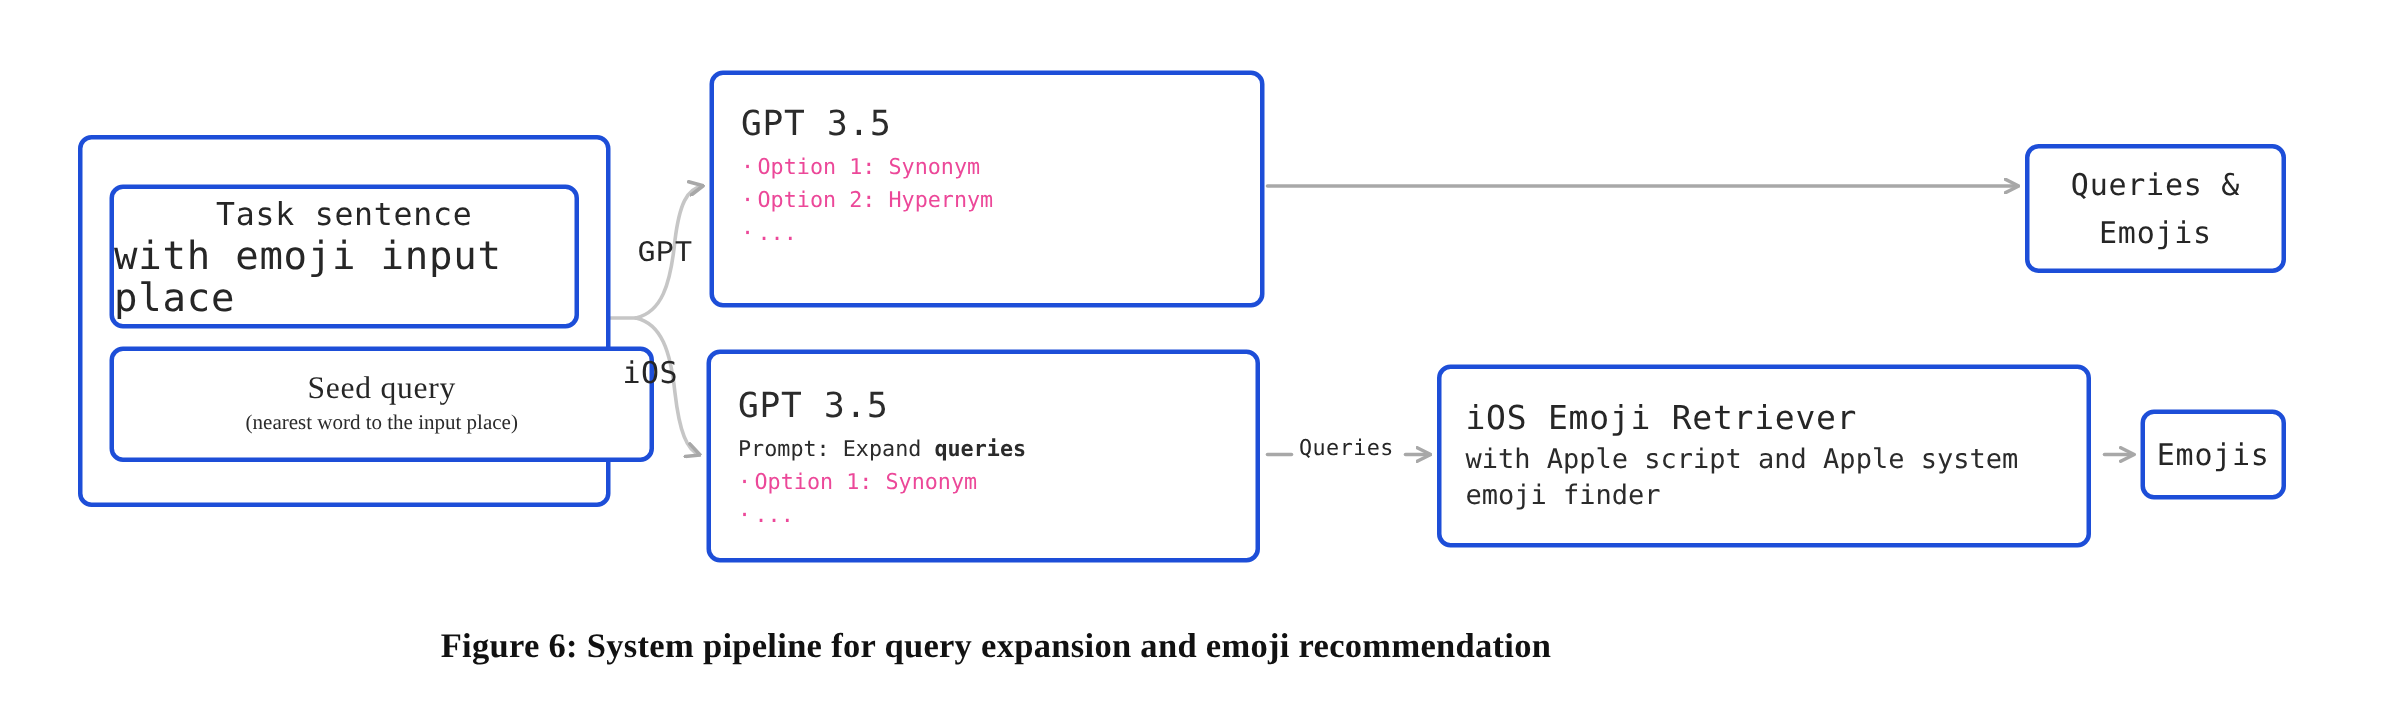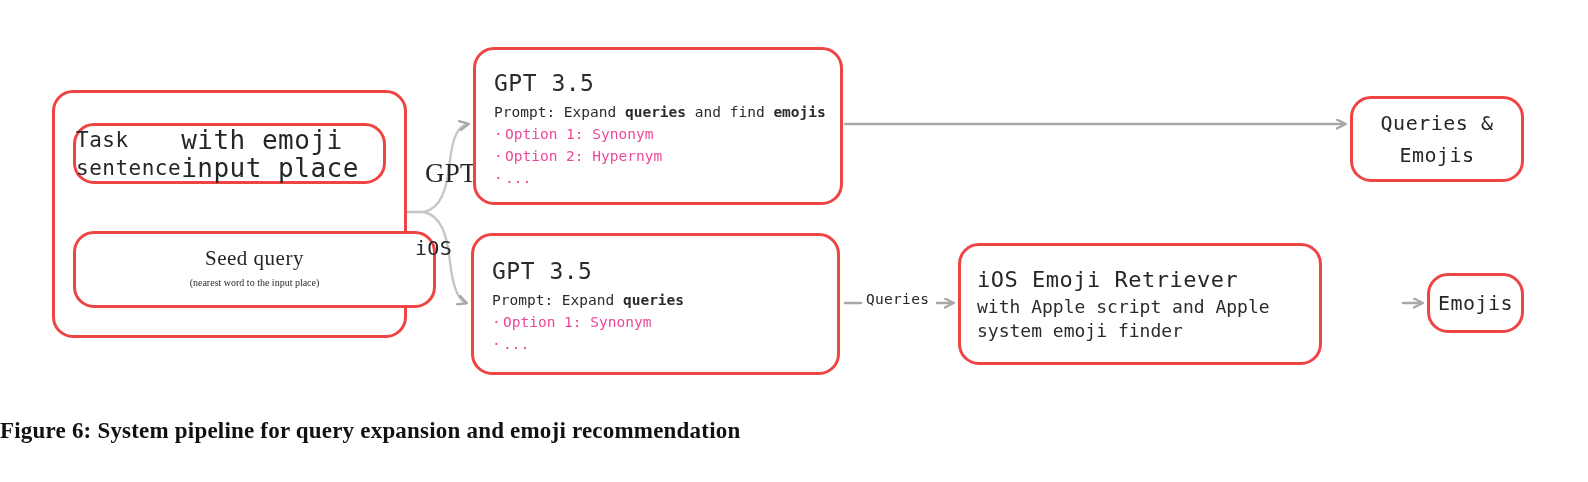--- a/index.html
+++ b/index.html
@@ -1,69 +1,69 @@
 <!DOCTYPE html>
 <html><head>
 <meta charset="utf-8">
 <style>
   html,body{margin:0;padding:0;background:#ffffff;}
   body{width:1588px;height:482px;overflow:hidden;
        font-family:"DejaVu Sans Mono","Liberation Mono",monospace;}
   #stage{position:relative;width:1588px;height:482px;}
 
-  .box{position:absolute;box-sizing:border-box;border:3px solid #ef4444;
-       border-radius:21px;background:#ffffff;}
+  .box{position:absolute;box-sizing:border-box;border:3px solid #1d4ed8;
+       border-radius:9px;background:#ffffff;}
 
   .mono{font-family:"DejaVu Sans Mono","Liberation Mono",monospace;color:#262626;}
 
   
   #left-group{left:52px;top:90px;width:355px;height:248px;}
 
-  #task-box{left:73px;top:123px;width:313px;height:61px;
-            display:flex;flex-direction:row;align-items:center;justify-content:center;}
+  #task-box{left:73px;top:123px;width:313px;height:96px;
+            display:flex;flex-direction:column;align-items:center;justify-content:center;}
   #task-box .l1{font-size:21px;line-height:28px;letter-spacing:.5px;}
   #task-box .l2{font-size:26px;line-height:28px;letter-spacing:.5px;}
 
   #seed-box{left:73px;top:231px;width:363px;height:77px;
             display:flex;flex-direction:column;align-items:center;justify-content:center;font-family:Liberation Serif, serif;}
   #seed-box .l1{font-size:21px;line-height:27px;letter-spacing:.5px;}
-  #seed-box .l2{font-size:10px;line-height:22px;color:#2b2b2b;}
+  #seed-box .l2{font-size:14px;line-height:22px;color:#2b2b2b;}
 
   
   #gpt-top{left:473px;top:47px;width:370px;height:158px;padding:18px 0 0 18px;}
   #gpt-bottom{left:471px;top:233px;width:369px;height:142px;padding:20px 0 0 18px;}
   .model-title{font-size:23px;line-height:30px;letter-spacing:.5px;color:#2b2b2b;margin-bottom:3px;}
   .prompt-line{font-size:14.5px;line-height:22px;color:#2b2b2b;}
   .prompt-line b{font-weight:700;}
   .opt{font-size:14.5px;line-height:22px;color:#ec4899;}
   .opt .dot{display:inline-block;width:11px;}
 
   
   #queries-emojis{left:1350px;top:96px;width:174px;height:86px;
                   display:flex;flex-direction:column;align-items:center;justify-content:center;}
   #queries-emojis .l{font-size:20px;line-height:32px;letter-spacing:.5px;}
 
-  #retriever{left:958px;top:243px;width:364px;height:122px;
+  #retriever{left:958px;top:243px;width:436px;height:122px;
              display:flex;flex-direction:column;justify-content:center;padding-left:16px;}
   #retriever .l1{font-size:22px;line-height:30px;letter-spacing:.5px;color:#262626;}
   #retriever .l2{font-size:18px;line-height:24px;color:#2b2b2b;}
 
   #emojis-out{left:1427px;top:273px;width:97px;height:60px;
               display:flex;align-items:center;justify-content:center;}
   #emojis-out .l{font-size:20px;letter-spacing:.5px;}
 
   
   .edge-label{position:absolute;color:#262626;}
-  #label-gpt{left:425px;top:158px;font-family:Liberation Serif, serif;
-             font-size:27px;letter-spacing:.3px;}
+  #label-gpt{left:425px;top:158px;font-family:Liberation Mono, monospace;
+             font-size:20px;letter-spacing:.3px;}
   #label-ios{left:415px;top:236px;font-size:20px;letter-spacing:.3px;}
   #label-queries{left:866px;top:291px;font-size:14.5px;letter-spacing:.3px;}
 
   
-  #caption{position:absolute;left:0;top:418px;width:1328px;
+  #caption{position:absolute;left:0;top:418px;width:1328px;text-align:center;
            font-family:"Liberation Serif","DejaVu Serif",serif;font-weight:700;
            font-size:23px;color:#111111;letter-spacing:.2px;}
 
   svg.edges{position:absolute;left:0;top:0;width:1588px;height:482px;
             pointer-events:none;overflow:visible;}
 </style>
 </head>
 <body>
 
 <div id="stage">
@@ -99,21 +99,20 @@
   <div class="box mono" id="seed-box">
     <div class="l1">Seed query</div>
     <div class="l2">(nearest word to the input place)</div>
   </div>
 
   <div class="edge-label mono" id="label-gpt">GPT</div>
   <div class="edge-label mono" id="label-ios">iOS</div>
 
   <div class="box mono" id="gpt-top">
     <div class="model-title">GPT 3.5</div>
-    <div class="prompt-line"><span>Prompt: Expand </span><b>queries</b><span> and find </span><b>emojis</b></div>
     <div class="opt"><span class="dot">·</span><span>Option 1: Synonym</span></div>
     <div class="opt"><span class="dot">·</span><span>Option 2: Hypernym</span></div>
     <div class="opt"><span class="dot">·</span><span>...</span></div>
   </div>
 
   <div class="box mono" id="gpt-bottom">
     <div class="model-title">GPT 3.5</div>
     <div class="prompt-line"><span>Prompt: Expand </span><b>queries</b></div>
     <div class="opt"><span class="dot">·</span><span>Option 1: Synonym</span></div>
     <div class="opt"><span class="dot">·</span><span>...</span></div>

